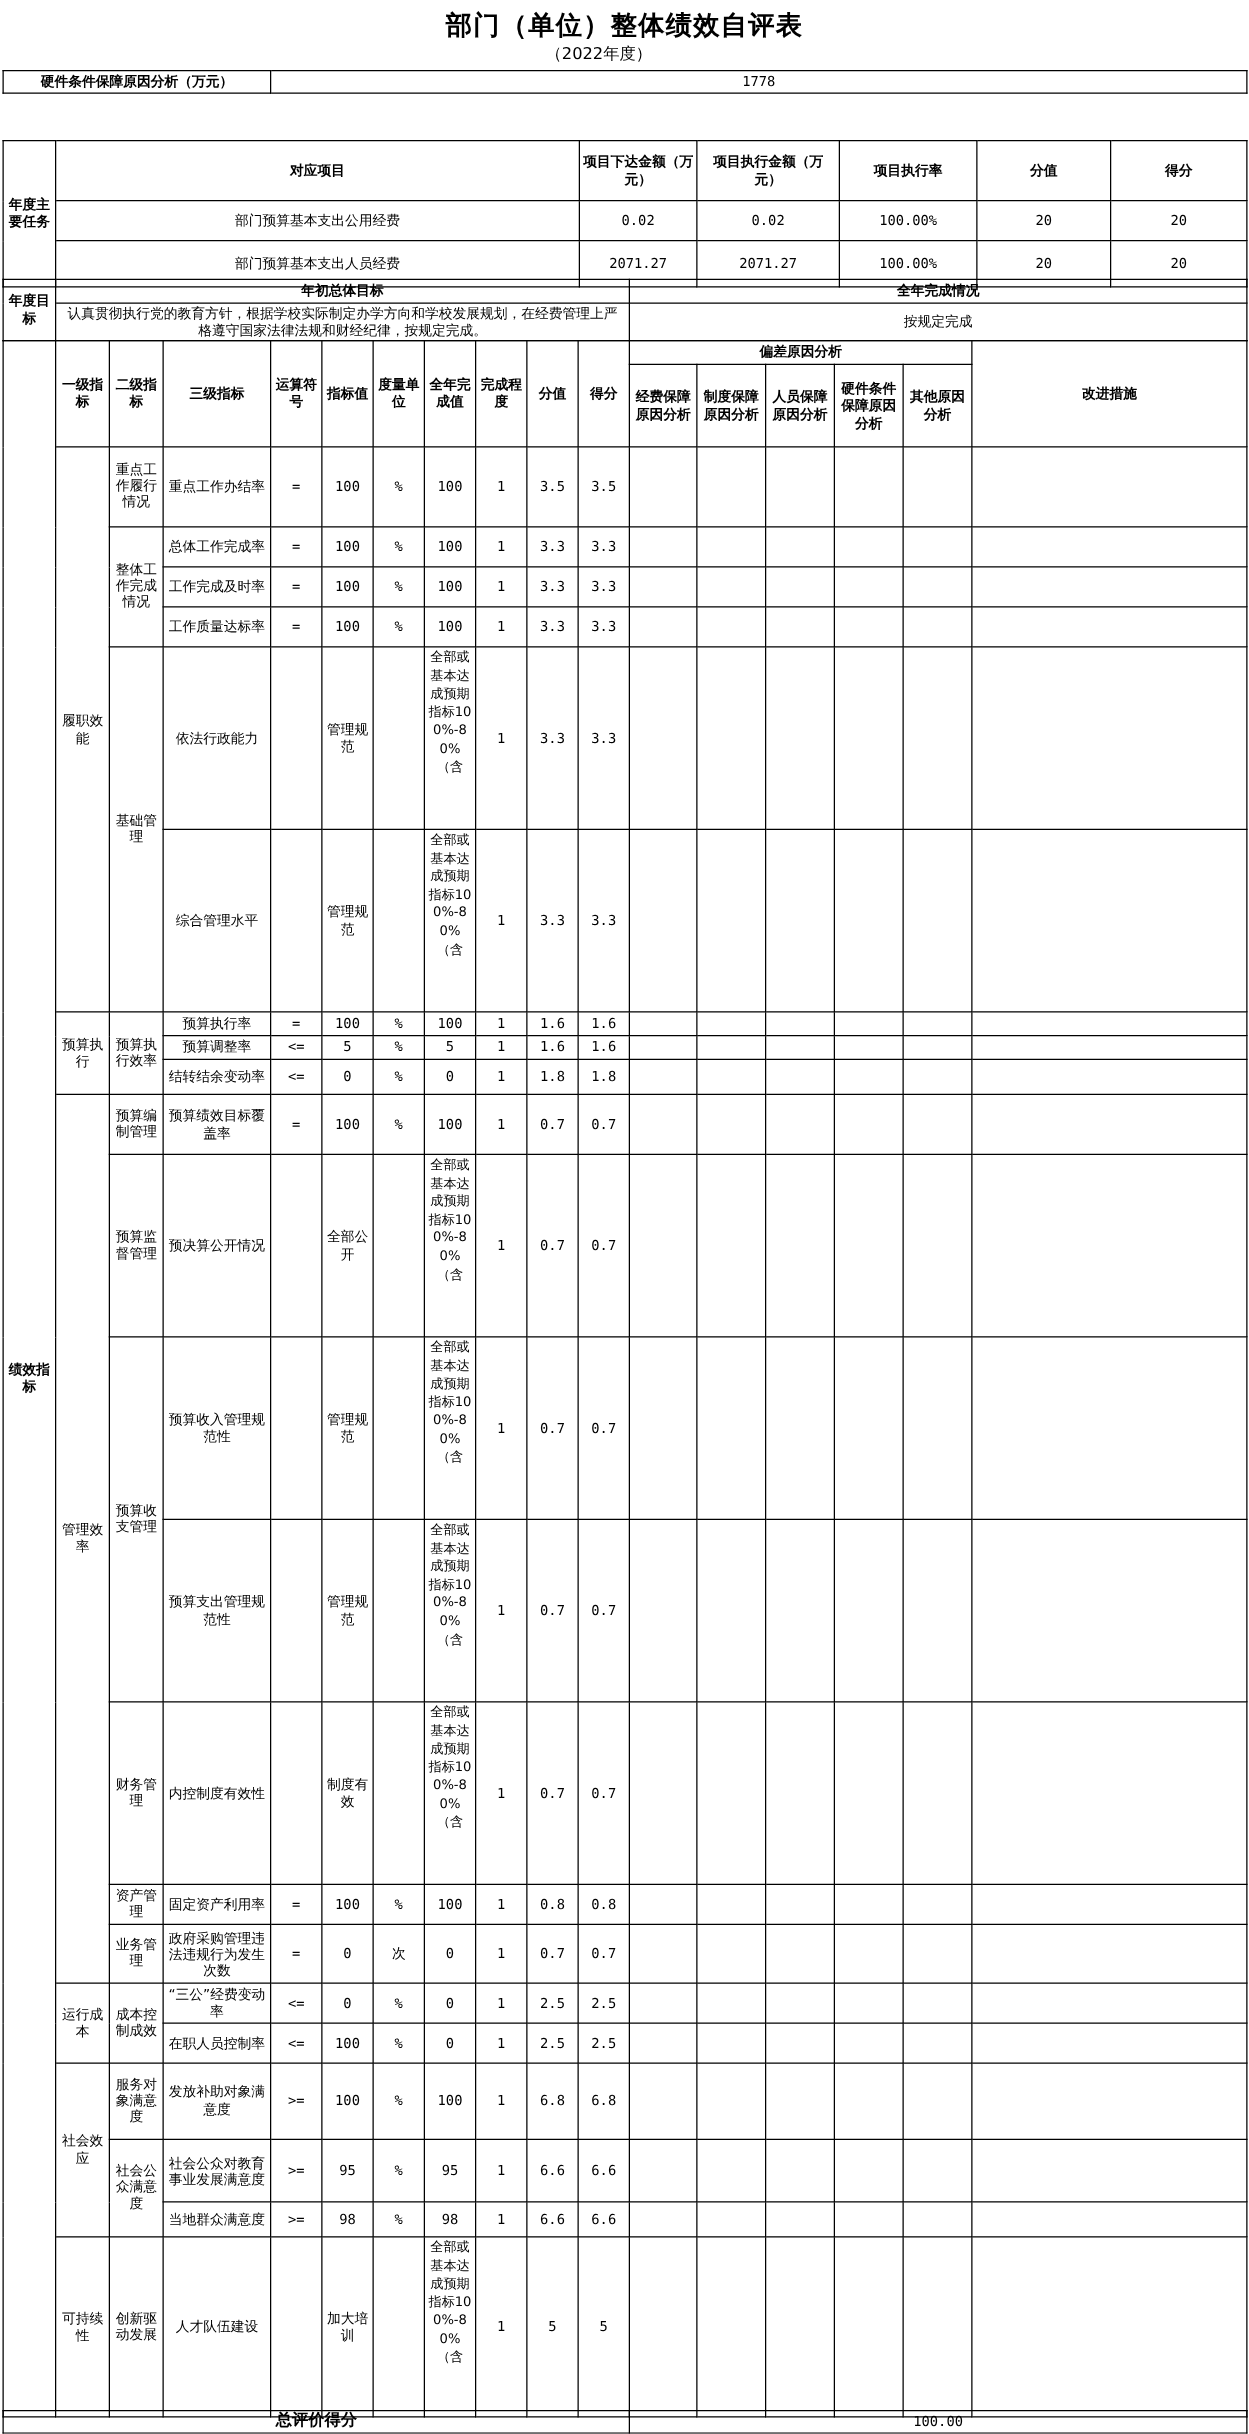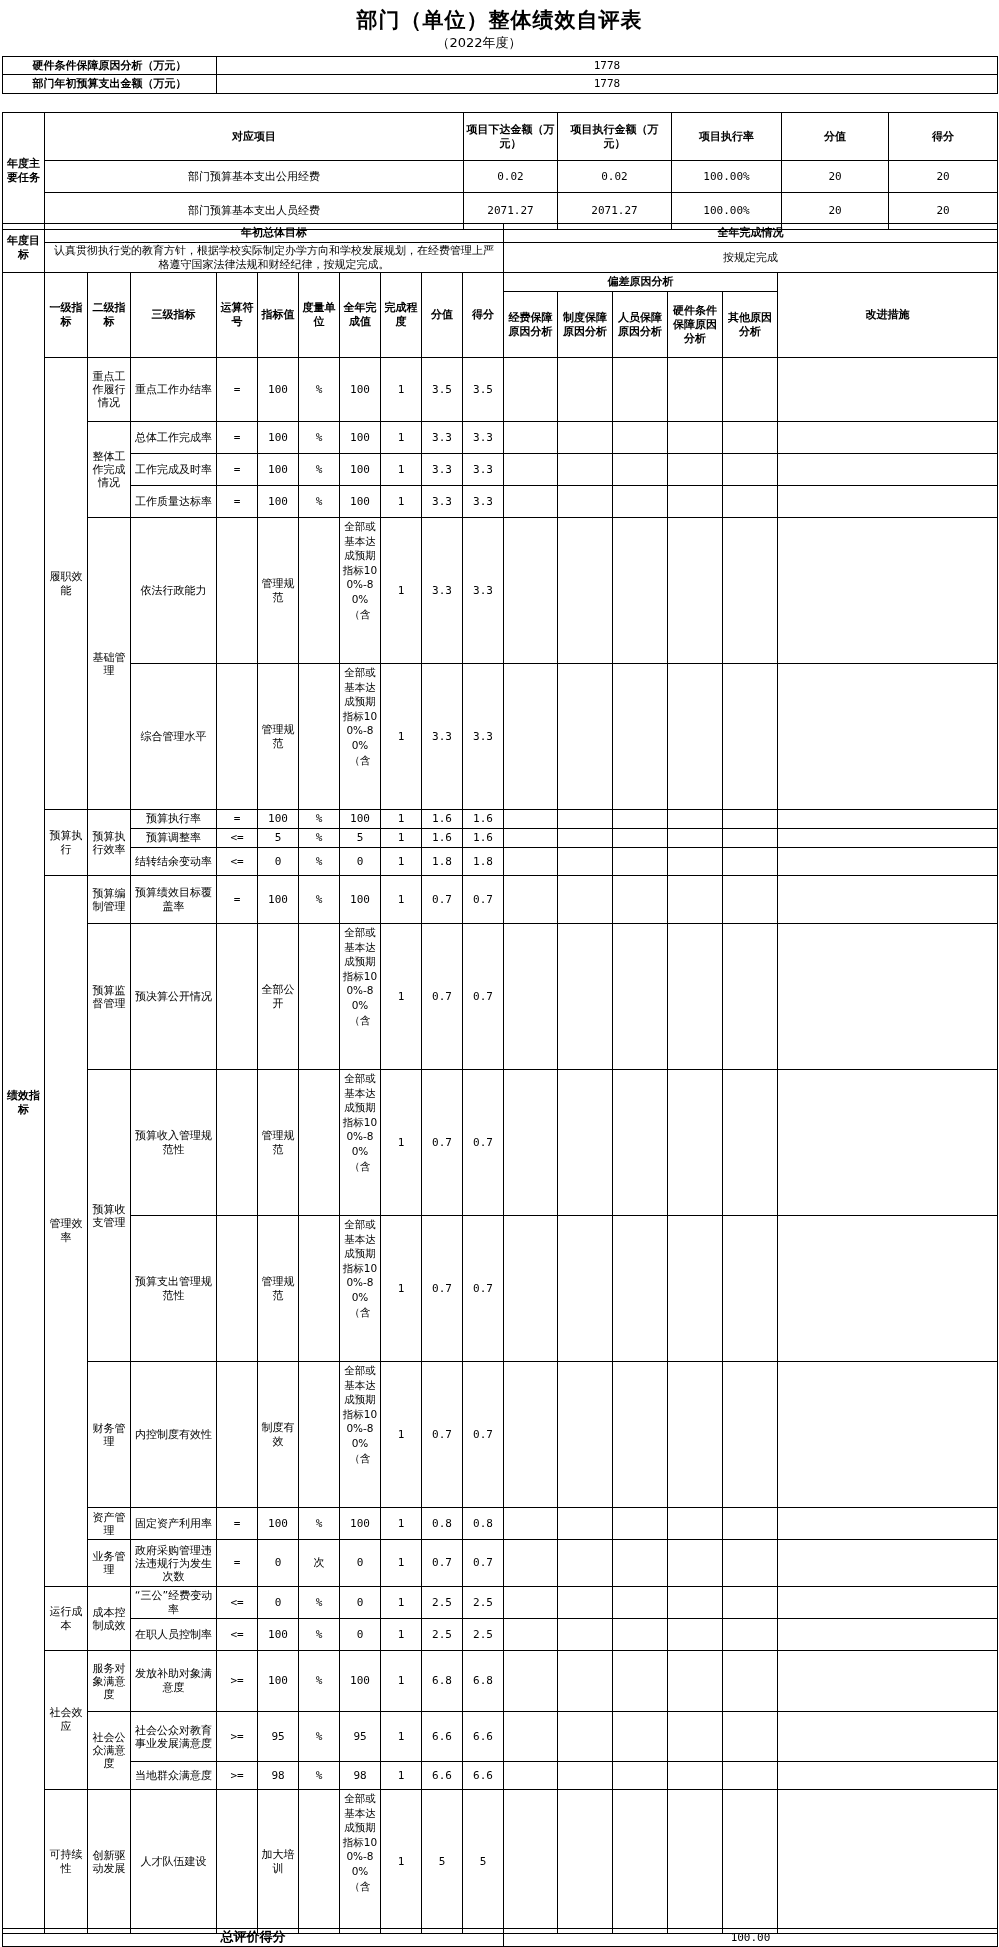--- a/index.html
+++ b/index.html
@@ -22,24 +22,20 @@
 <div class="subtitle">（2022年度）</div>
 
 <table style="top:56px;width:995px;">
   <colgroup>
       <col style="width:214px">
       <col style="width:781px">
     </colgroup>
   <tbody>
   <tr style="height:18px">
     <td class="lbl">硬件条件保障原因分析（万元）</td>
-    <td class="mono">1778</td>
-  </tr>
-  <tr style="height:19px">
-    <td class="lbl">部门年初预算支出金额（万元）</td>
     <td class="mono">1778</td>
   </tr>
 </tbody>
   </table>
 
 <table style="top:112px;width:995px;">
   <colgroup>
     <col style="width:42px">
       <col style="width:419px">
       <col style="width:94px">

